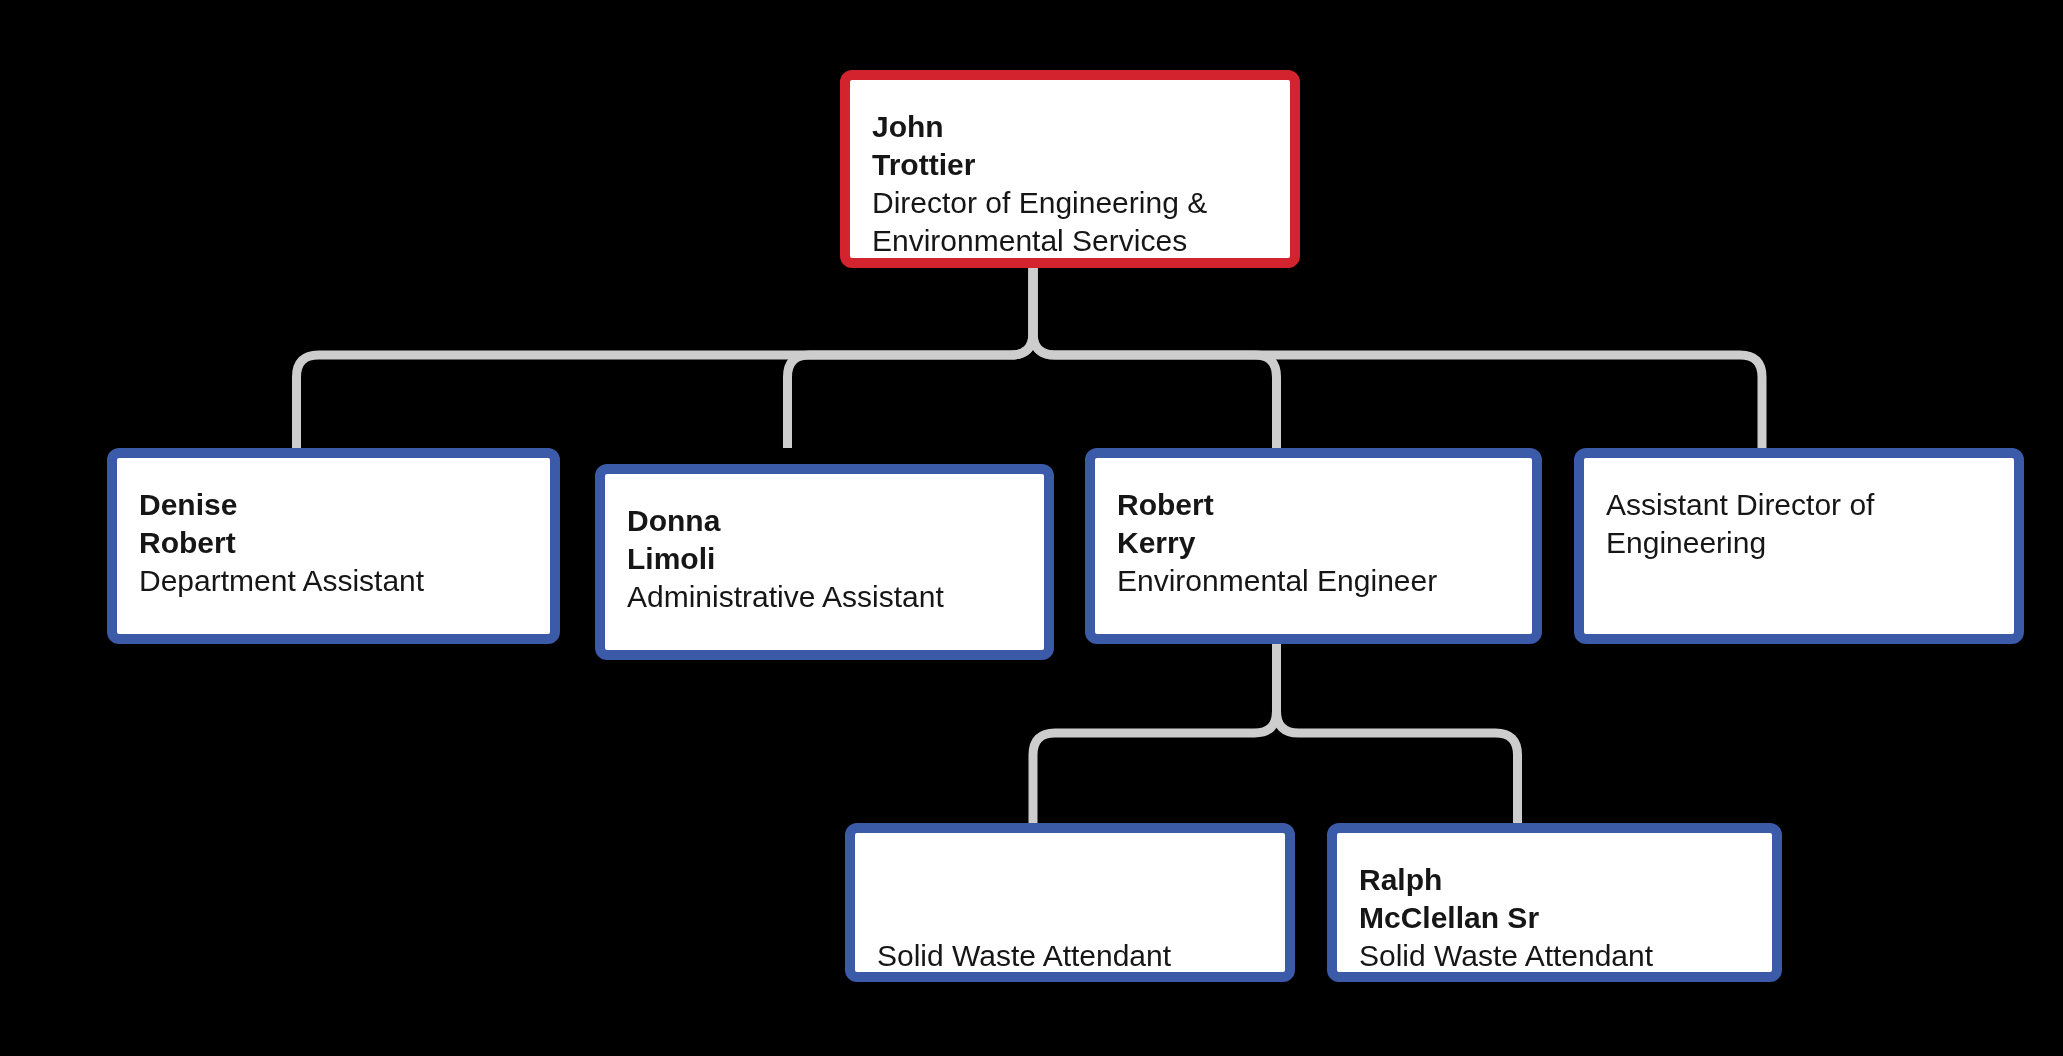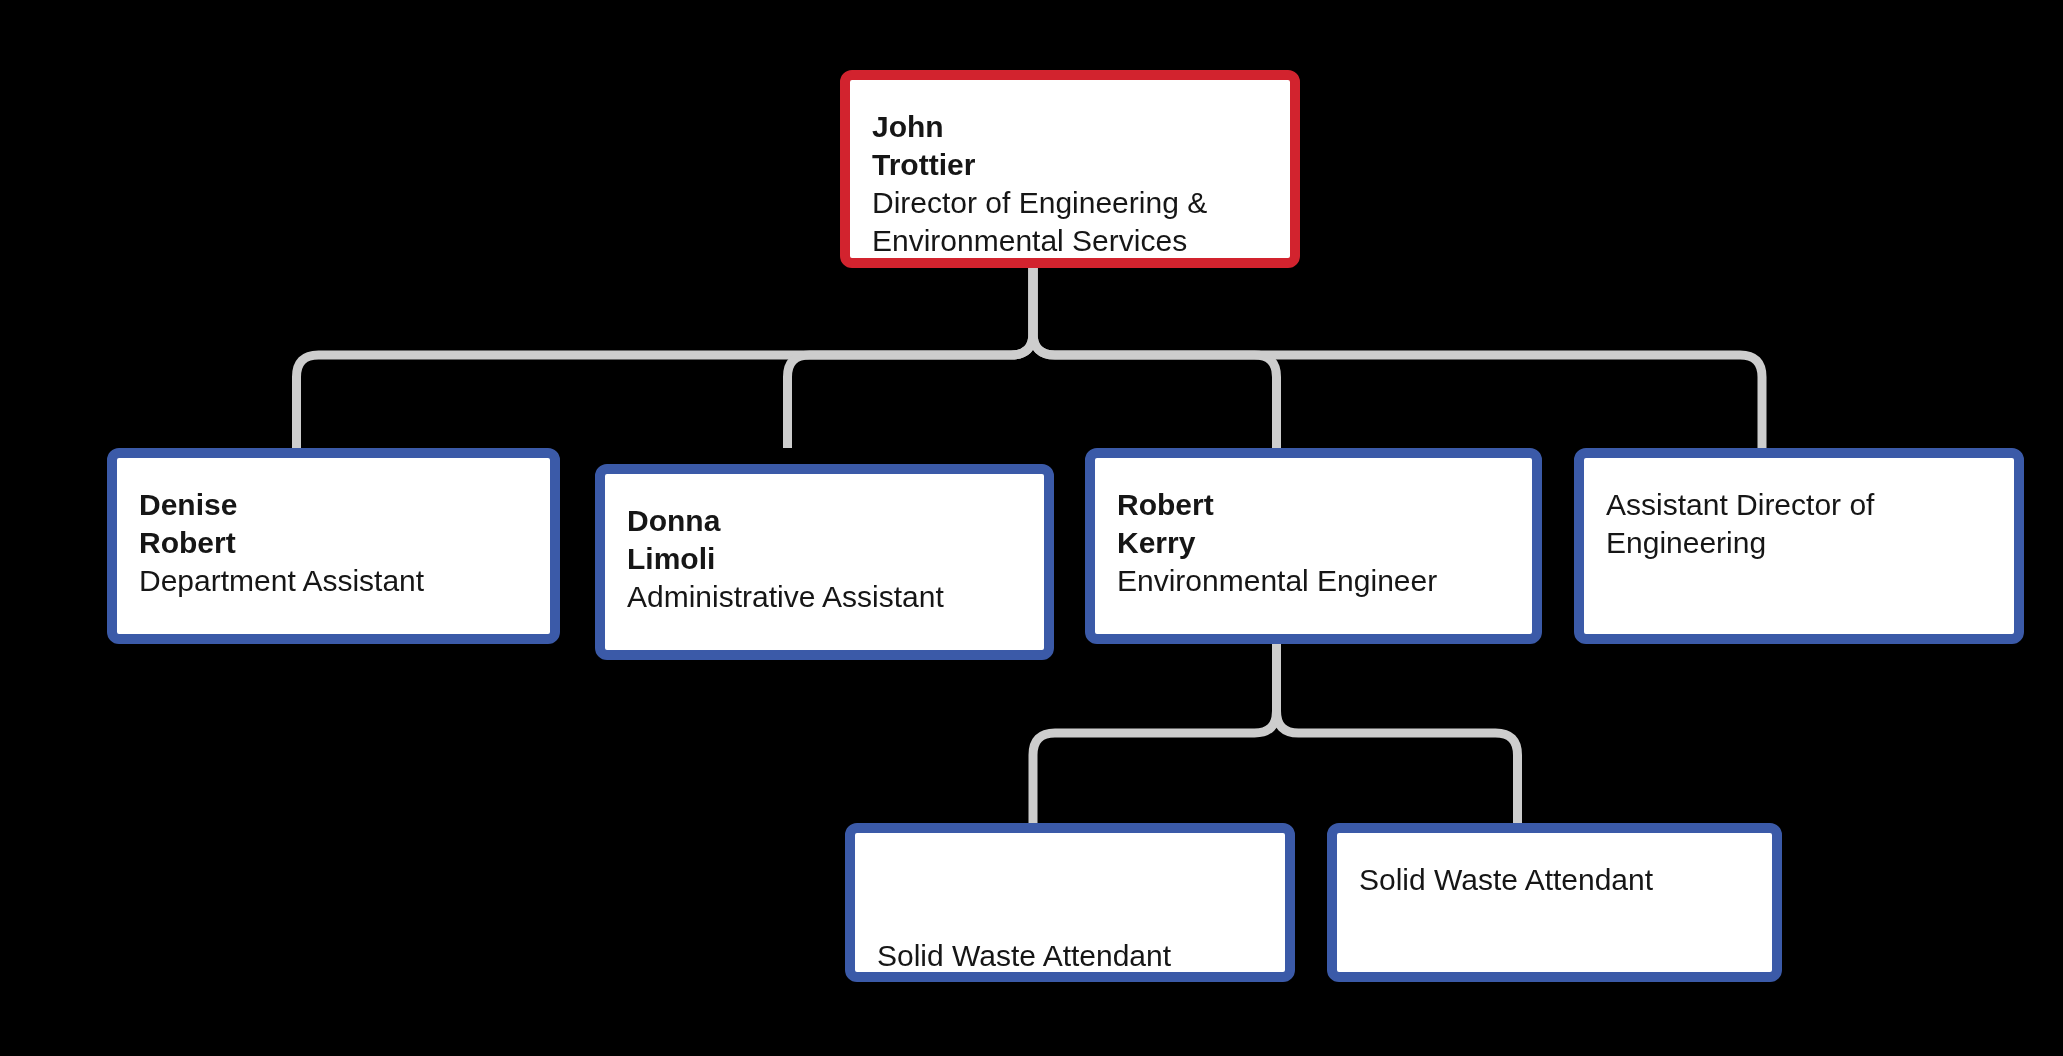--- a/index.html
+++ b/index.html
@@ -91,16 +91,20 @@
       </div>
       <div class="node" style="left: 1537px; top: 448px; width: 450px; height: 196px;">
         <div class="title">Assistant Director of Engineering</div>
       </div>
       <div class="node" style="left: 808px; top: 823px; width: 450px; height: 159px;">
         <div class="name">
         </div>
         <div class="title">Solid Waste Attendant</div>
       </div>
       <div class="node" style="left: 1290px; top: 823px; width: 455px; height: 159px;">
+        <div class="name">
+          <div>Ralph</div>
+          <div>McClellan Sr</div>
+        </div>
         <div class="title">Solid Waste Attendant</div>
       </div>
     </div>
 </div>
 
 </body></html>

